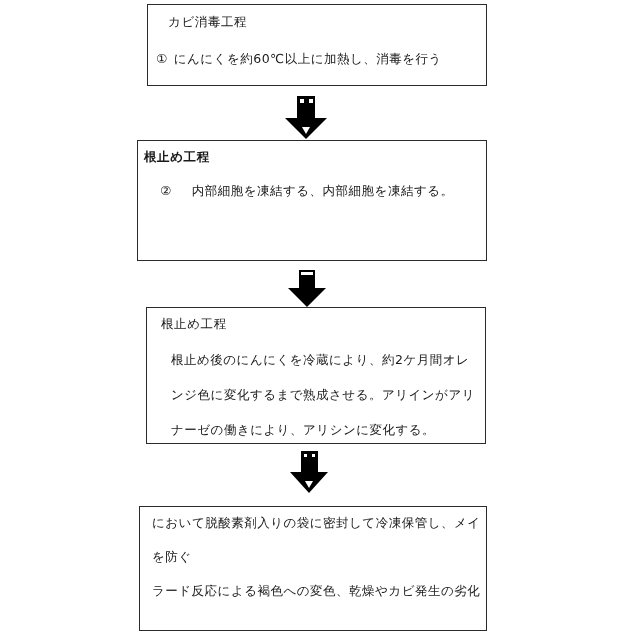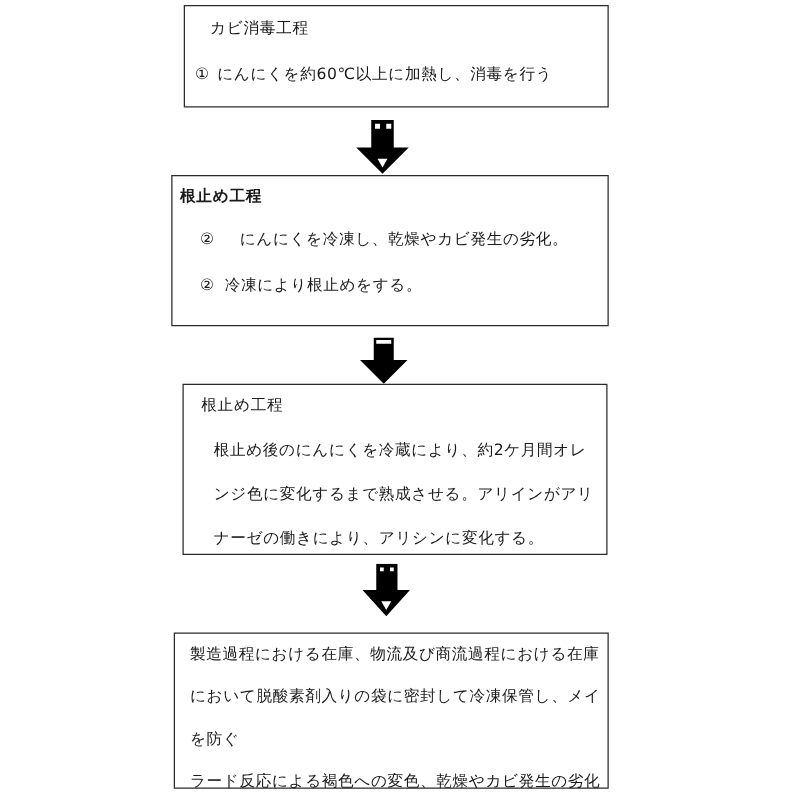--- a/index.html
+++ b/index.html
@@ -98,24 +98,21 @@
       <path d="M14 0 H32 V22 H44 L23 43 L2 22 H14 Z" fill="#000000"></path>
       <rect x="17" y="3" width="4" height="4" fill="#ffffff"></rect>
       <rect x="26" y="3" width="4" height="4" fill="#ffffff"></rect>
       <polygon points="23,38 19,31 27,31" fill="#ffffff"></polygon>
     </svg>
   </div>
 
   <div class="proc-box box-2">
     <div class="box-title b2-title">根止め工程</div>
     <div class="box-line b2-item1">
-      <span class="item-mark mark-gap-2">②</span><span>にんにくを冷凍し、乾燥やカビ発生の劣化。</span>
-    </div>
-    <div class="box-line b2-item2">
-      <span class="item-mark mark-gap-3">②</span><span>冷凍により根止めをする。</span>
+      <span class="item-mark mark-gap-2">②</span><span>内部細胞を凍結する、内部細胞を凍結する。</span>
     </div>
   </div>
 
   <div class="arrow arrow-2">
     <svg viewBox="0 0 42 38" width="42" height="38" aria-hidden="true">
       <path d="M13 0 H29 V18 H40 L21 37 L2 18 H13 Z" fill="#000000"></path>
       <rect x="15" y="2" width="12" height="3" fill="#ffffff"></rect>
     </svg>
   </div>
 
@@ -132,20 +129,19 @@
     <svg viewBox="0 0 42 44" width="42" height="44" aria-hidden="true">
       <path d="M13 0 H30 V21 H40 L21 42 L2 21 H13 Z" fill="#000000"></path>
       <rect x="16" y="3" width="3" height="3" fill="#ffffff"></rect>
       <rect x="24" y="3" width="3" height="3" fill="#ffffff"></rect>
       <polygon points="21,37 17,30 25,30" fill="#ffffff"></polygon>
     </svg>
   </div>
 
   <div class="proc-box box-4">
     <div class="b4-para">
-      <div class="box-line">製造過程における在庫、物流及び商流過程における在庫</div>
       <div class="box-line">において脱酸素剤入りの袋に密封して冷凍保管し、メイ</div>
       <div class="box-line">を防ぐ</div>
       <div class="box-line">ラード反応による褐色への変色、乾燥やカビ発生の劣化</div>
     </div>
   </div>
 
 </div>
 
 </body></html>

